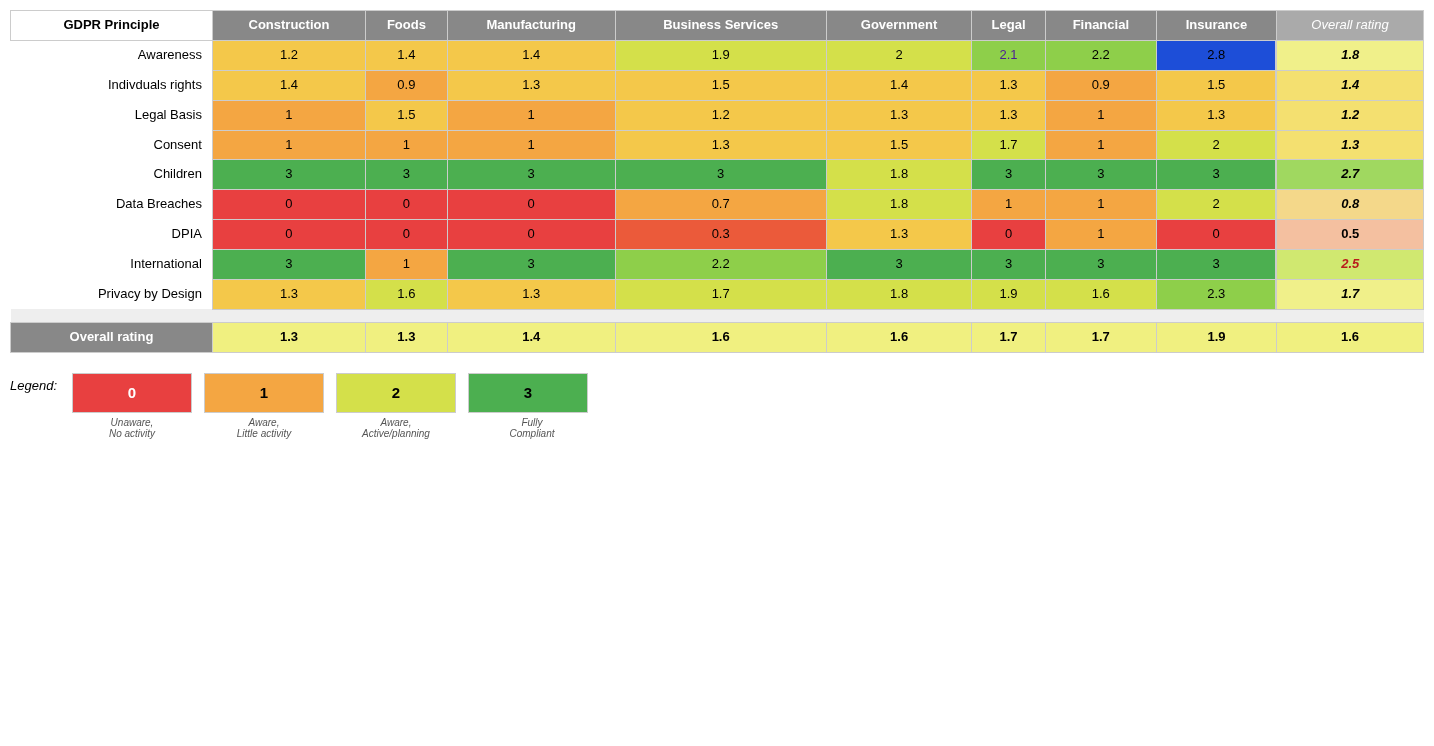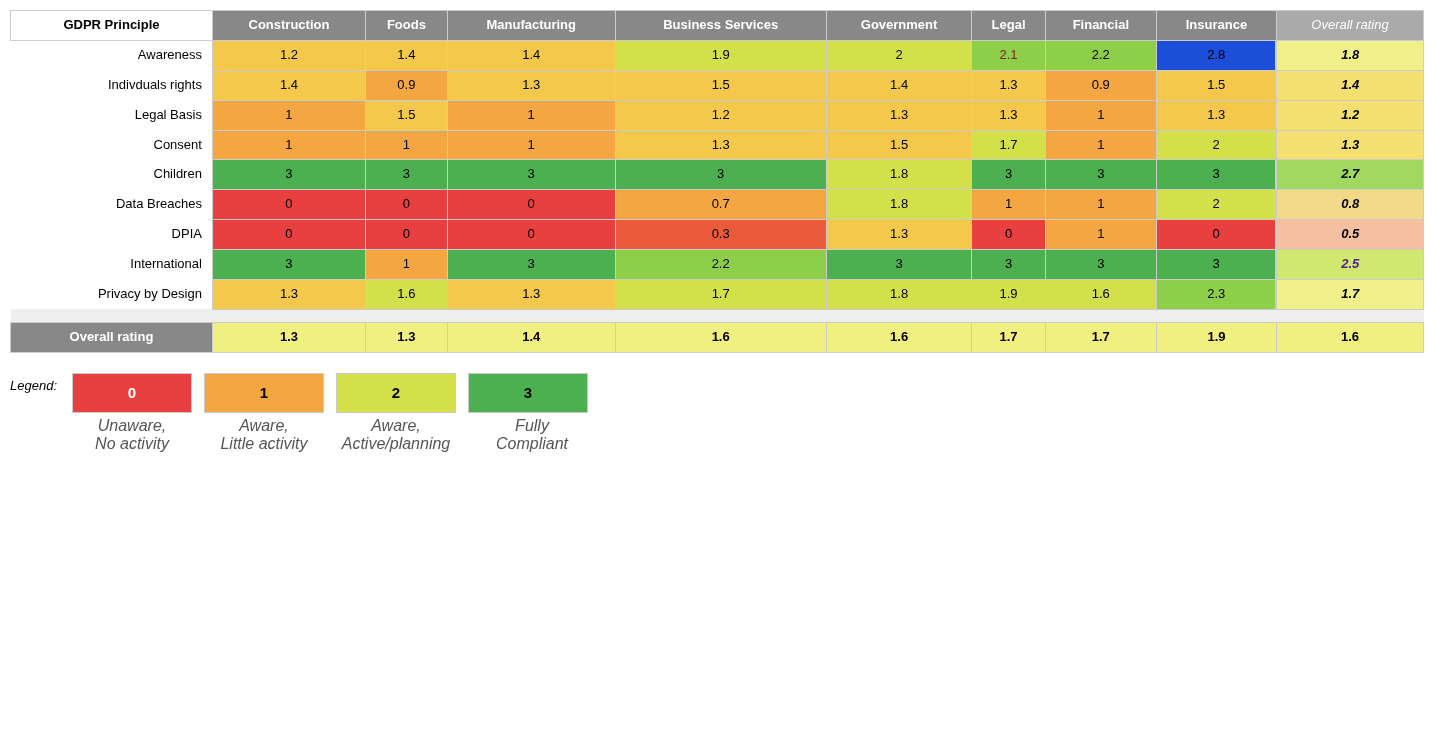--- a/index.html
+++ b/index.html
@@ -69,21 +69,21 @@
       height: 40px;
       display: flex;
       align-items: center;
       justify-content: center;
       font-weight: bold;
       font-size: 15px;
       border: 1px solid #ccc;
     }
     .legend-desc {
       text-align: center;
-      font-size: 16px;
+      font-size: 10px;
       color: #555;
       margin-top: 4px;
       font-style: italic;
     }
 
     
     
   </style>
 </head>
 <body>
@@ -106,21 +106,21 @@
       </tr>
   </thead>
   <tbody id="table-body">
   <tr>
         <td class="row-label">Awareness</td>
         <td style="background: rgb(244, 200, 74); color: rgb(0, 0, 0);">1.2</td>
         <td style="background: rgb(244, 200, 74); color: rgb(0, 0, 0);">1.4</td>
         <td style="background: rgb(244, 200, 74); color: rgb(0, 0, 0);">1.4</td>
         <td style="background: rgb(212, 224, 74); color: rgb(0, 0, 0);">1.9</td>
         <td style="background: rgb(212, 224, 74); color: rgb(0, 0, 0);">2</td>
-        <td style="background: rgb(142, 207, 74); color: #7f1d1d;">2.1</td>
+        <td style="background: rgb(142, 207, 74); color: #4c1d95;">2.1</td>
         <td style="background: rgb(142, 207, 74); color: rgb(0, 0, 0);">2.2</td>
         <td style="background: #1d4ed8; color: rgb(0, 0, 0);">2.8</td>
         <td style="background: rgb(240, 240, 138); font-style: italic; font-weight: bold; border-left: 2px solid rgb(204, 204, 204); color: rgb(0, 0, 0);">1.8</td>
       </tr>
       <tr>
         <td class="row-label">Indivduals rights</td>
         <td style="background: rgb(244, 200, 74); color: rgb(0, 0, 0);">1.4</td>
         <td style="background: rgb(244, 166, 66); color: rgb(0, 0, 0);">0.9</td>
         <td style="background: rgb(244, 200, 74); color: rgb(0, 0, 0);">1.3</td>
         <td style="background: rgb(244, 200, 74); color: rgb(0, 0, 0);">1.5</td>
@@ -181,33 +181,33 @@
       <tr>
         <td class="row-label">DPIA</td>
         <td style="background: rgb(232, 64, 64); color: rgb(0, 0, 0);">0</td>
         <td style="background: rgb(232, 64, 64); color: rgb(0, 0, 0);">0</td>
         <td style="background: rgb(232, 64, 64); color: rgb(0, 0, 0);">0</td>
         <td style="background: rgb(235, 90, 58); color: rgb(0, 0, 0);">0.3</td>
         <td style="background: rgb(244, 200, 74); color: rgb(0, 0, 0);">1.3</td>
         <td style="background: rgb(232, 64, 64); color: rgb(0, 0, 0);">0</td>
         <td style="background: rgb(244, 166, 66); color: rgb(0, 0, 0);">1</td>
         <td style="background: rgb(232, 64, 64); color: rgb(0, 0, 0);">0</td>
-        <td style="background: rgb(244, 192, 160); font-style: italic; font-weight: bold; border-left: 2px solid rgb(204, 204, 204); color: rgb(0, 0, 0);">0.5</td>
+        <td style="background: rgb(244, 192, 160); font-weight: bold; border-left: 2px solid rgb(204, 204, 204); color: rgb(0, 0, 0);">0.5</td>
       </tr>
       <tr>
         <td class="row-label">International</td>
         <td style="background: rgb(76, 175, 80); color: rgb(0, 0, 0);">3</td>
         <td style="background: rgb(244, 166, 66); color: rgb(0, 0, 0);">1</td>
         <td style="background: rgb(76, 175, 80); color: rgb(0, 0, 0);">3</td>
         <td style="background: rgb(142, 207, 74); color: rgb(0, 0, 0);">2.2</td>
         <td style="background: rgb(76, 175, 80); color: rgb(0, 0, 0);">3</td>
         <td style="background: rgb(76, 175, 80); color: rgb(0, 0, 0);">3</td>
         <td style="background: rgb(76, 175, 80); color: rgb(0, 0, 0);">3</td>
         <td style="background: rgb(76, 175, 80); color: rgb(0, 0, 0);">3</td>
-        <td style="background: rgb(208, 232, 112); font-style: italic; font-weight: bold; border-left: 2px solid rgb(204, 204, 204); color: #4c1d95;">2.5</td>
+        <td style="background: rgb(208, 232, 112); font-style: italic; font-weight: bold; border-left: 2px solid rgb(204, 204, 204); color: #b91c1c;">2.5</td>
       </tr>
       <tr>
         <td class="row-label">Privacy by Design</td>
         <td style="background: rgb(244, 200, 74); color: rgb(0, 0, 0);">1.3</td>
         <td style="background: rgb(212, 224, 74); color: rgb(0, 0, 0);">1.6</td>
         <td style="background: rgb(244, 200, 74); color: rgb(0, 0, 0);">1.3</td>
         <td style="background: rgb(212, 224, 74); color: rgb(0, 0, 0);">1.7</td>
         <td style="background: rgb(212, 224, 74); color: rgb(0, 0, 0);">1.8</td>
         <td style="background: rgb(212, 224, 74); color: rgb(0, 0, 0);">1.9</td>
         <td style="background: rgb(212, 224, 74); color: rgb(0, 0, 0);">1.6</td>

